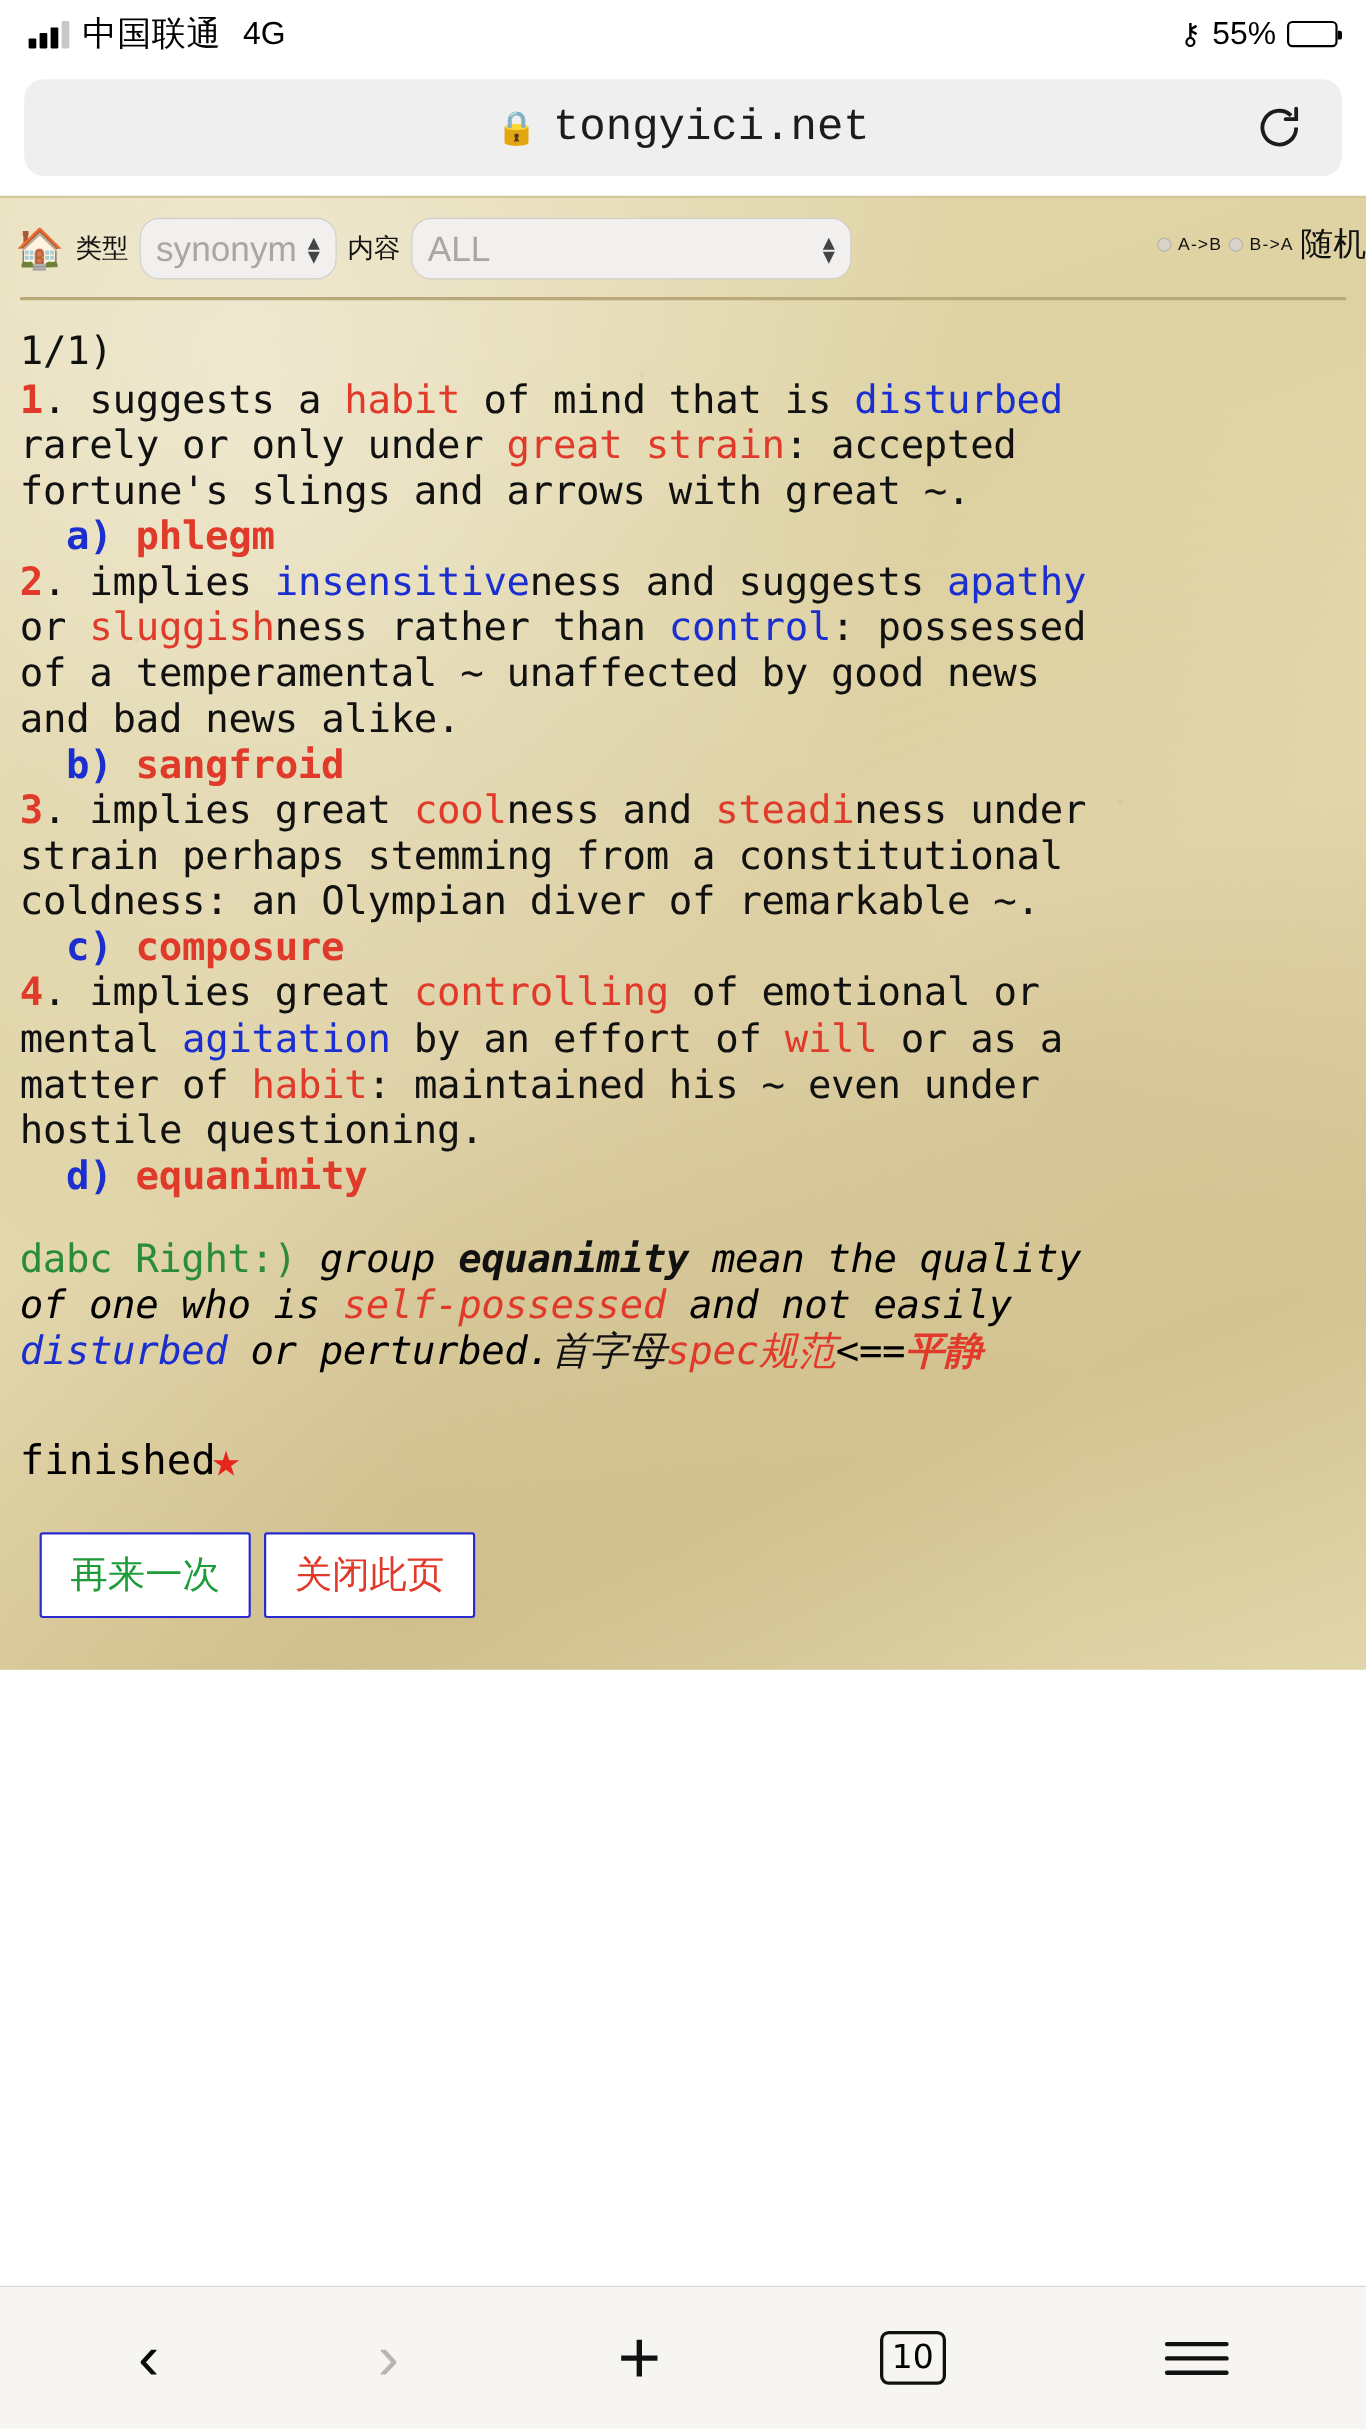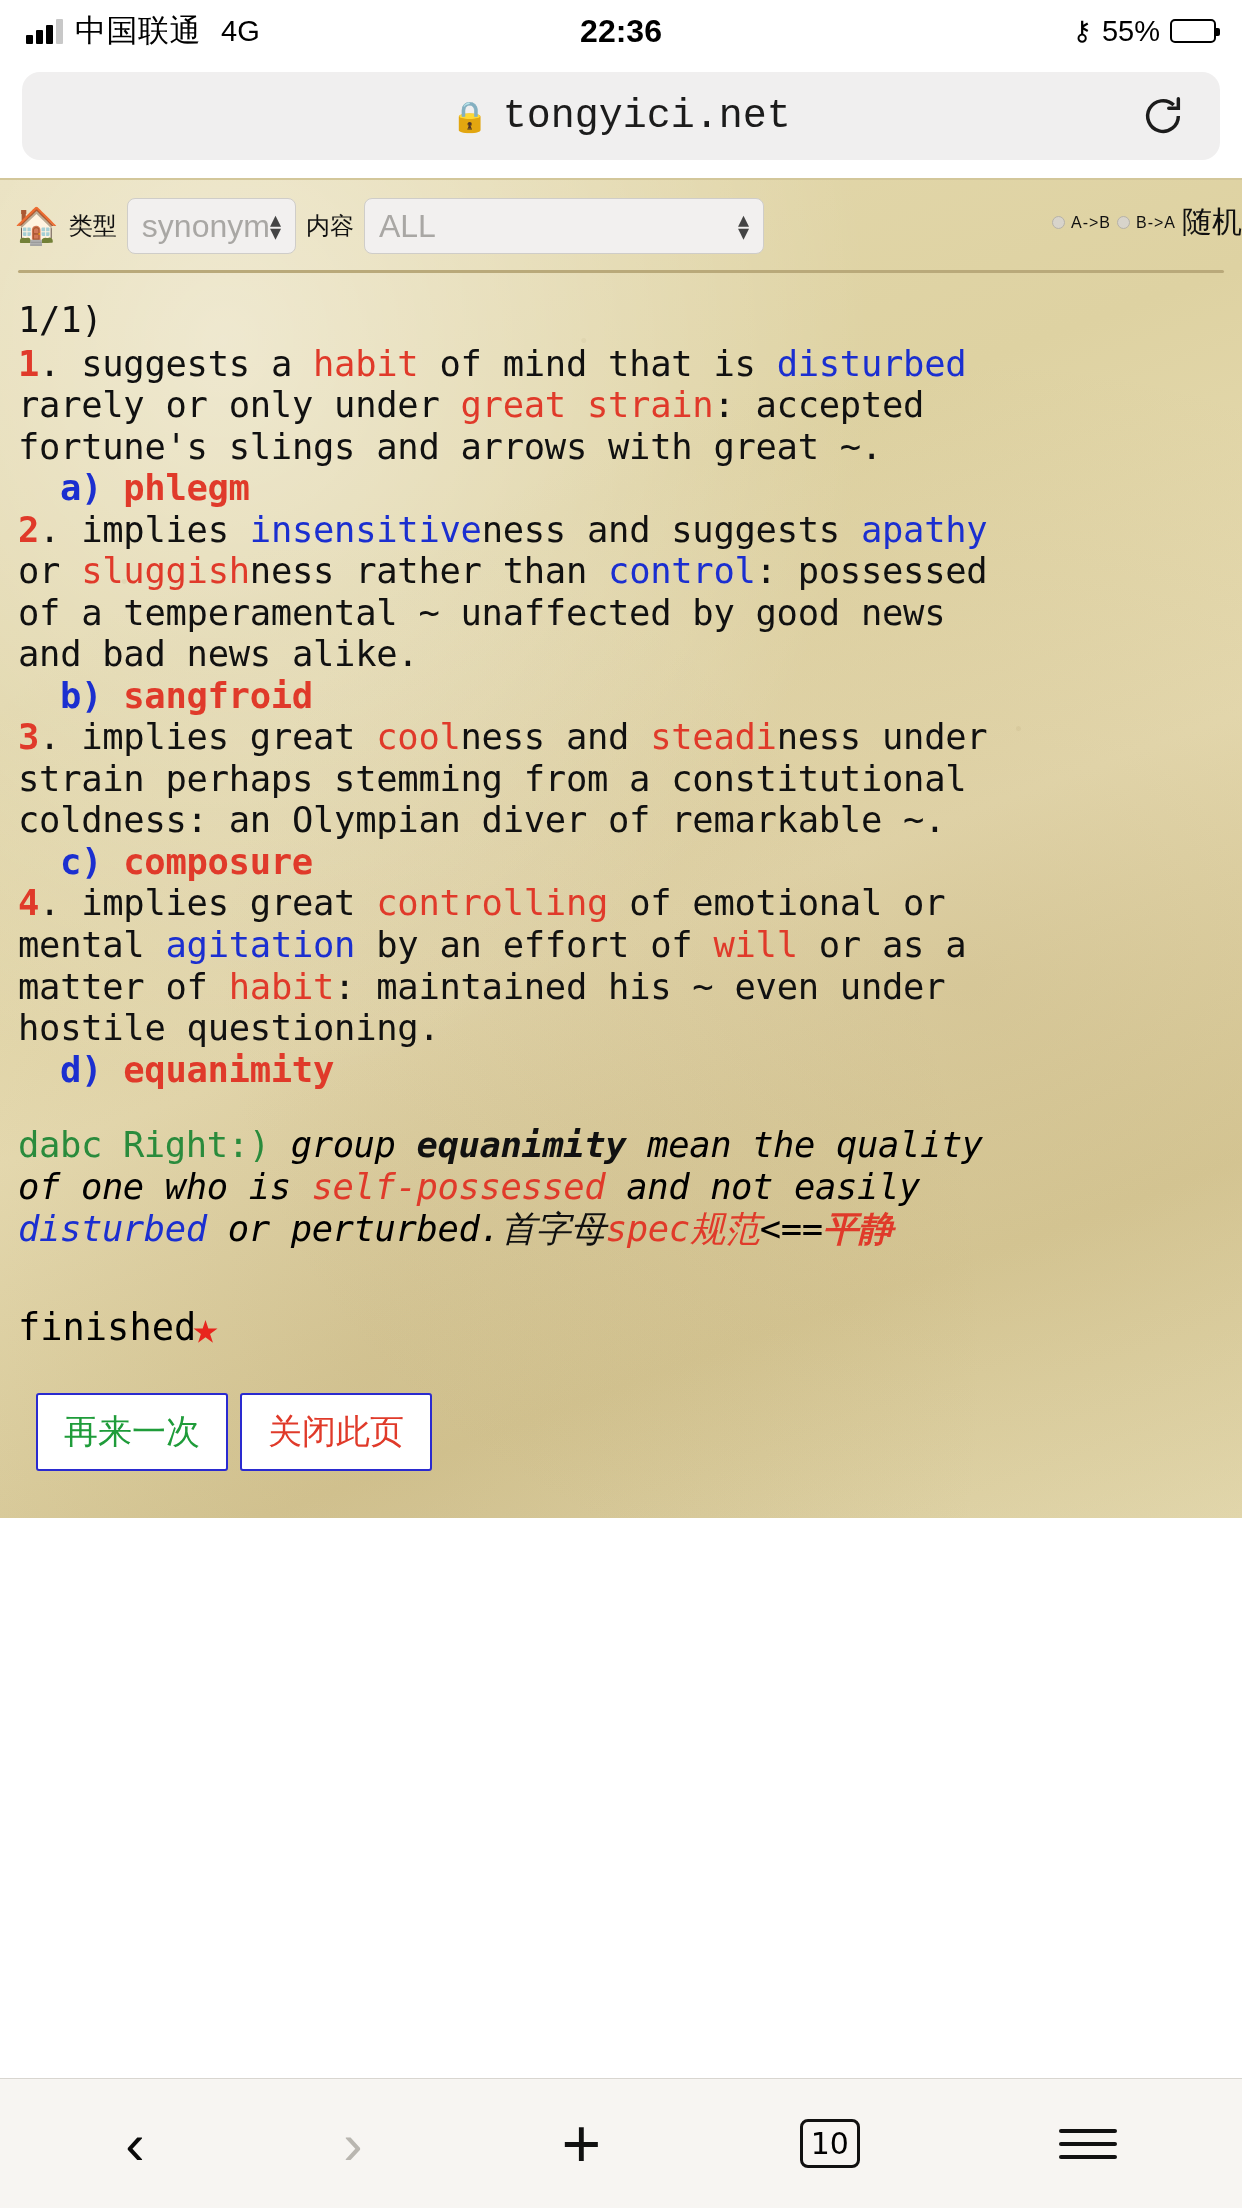--- a/index.html
+++ b/index.html
@@ -104,24 +104,25 @@
     padding: 18px 14px 6px 14px;
     gap: 10px;
     position: relative;
     white-space: nowrap;
   }
   .home-icon { font-size: 36px; line-height: 1; }
   .tb-label { font-size: 24px; color: #111; font-family: Liberation Mono, monospace; }
   .select-box {
     background: #f2f0ef;
     border: 1px solid #cfcdc9;
-    border-radius: 8px;
+    border-radius: 18px;
     height: 56px;
     display: inline-flex; align-items: center;
     padding: 0 14px;
+    gap: 10px;
     min-width: 150px;
   }
   .select-box .sel-val { font-size: 32px; color: #a9a7a4; }
   .select-box.wide { min-width: 400px; }
   .stepper {
     display: flex; flex-direction: column; line-height: 0.6;
     font-size: 22px; color: #444; margin-left: auto;
   }
   .radio-group {
     position: absolute; right: 0; top: 22px;
@@ -222,21 +223,20 @@
   <div class="status-left">
     <span class="signal-bars">
       <i></i>
         <i></i>
         <i></i>
         <i></i>
     </span>
     <span class="carrier">中国联通</span>
     <span class="net-type">4G</span>
   </div>
-  <div class="status-center">22:36</div>
   <div class="status-right">
     <span class="lock-rot">⚷</span>
     <span class="batt-num">55%</span>
     <span class="batt-icon">
       <span class="batt-fill" style="width:42%"></span>
     </span>
   </div>
 </div>
 
 <div class="browser-top">

